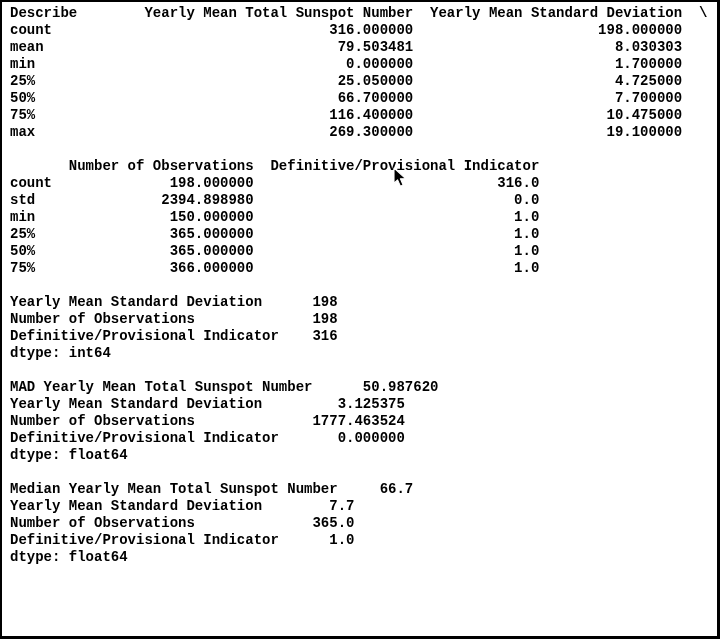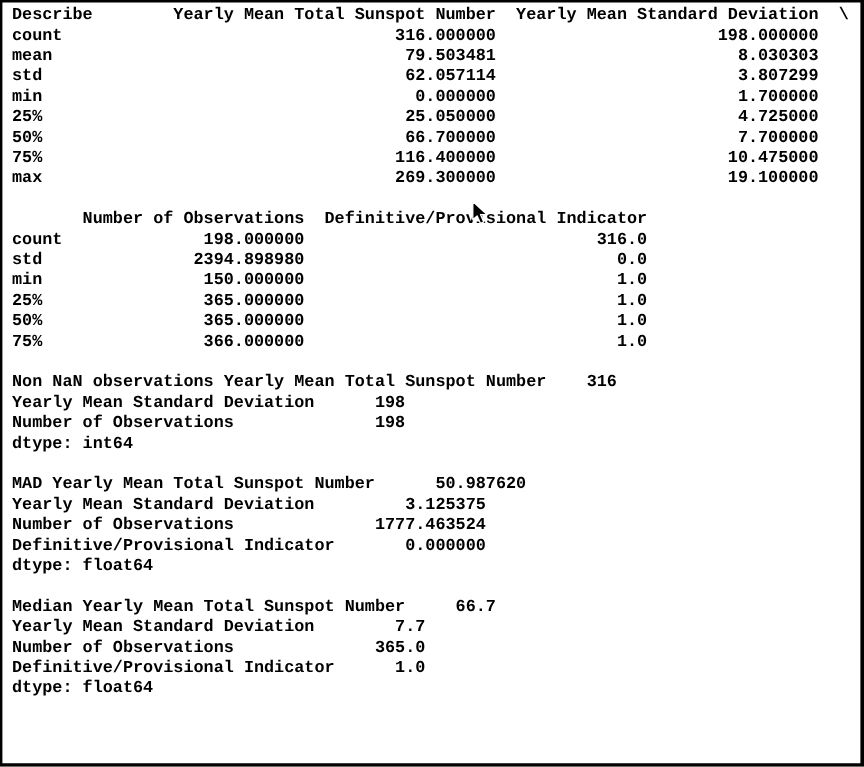--- a/index.html
+++ b/index.html
@@ -49,42 +49,41 @@
 </head>
 <body>
 
 <div class="window">
   <div class="console">
 
     <div class="block">
       <div class="line">Describe        Yearly Mean Total Sunspot Number  Yearly Mean Standard Deviation  \</div>
       <div class="line">count                                 316.000000                      198.000000</div>
       <div class="line">mean                                   79.503481                        8.030303</div>
-      <div class="line">std                                    62.057114                        3.807299</div>
       <div class="line">min                                     0.000000                        1.700000</div>
       <div class="line">25%                                    25.050000                        4.725000</div>
       <div class="line">50%                                    66.700000                        7.700000</div>
       <div class="line">75%                                   116.400000                       10.475000</div>
       <div class="line">max                                   269.300000                       19.100000</div>
     </div>
 
     <div class="block">
       <div class="line">       Number of Observations  Definitive/Provisional Indicator</div>
       <div class="line">count              198.000000                             316.0</div>
       <div class="line">std               2394.898980                               0.0</div>
       <div class="line">min                150.000000                               1.0</div>
       <div class="line">25%                365.000000                               1.0</div>
       <div class="line">50%                365.000000                               1.0</div>
       <div class="line">75%                366.000000                               1.0</div>
     </div>
 
     <div class="block">
-      <div class="line">Non NaN observations Yearly Mean Total Sunspot Number    316</div>
       <div class="line">Yearly Mean Standard Deviation      198</div>
       <div class="line">Number of Observations              198</div>
+      <div class="line">Definitive/Provisional Indicator    316</div>
       <div class="line">dtype: int64</div>
     </div>
 
     <div class="block">
       <div class="line">MAD Yearly Mean Total Sunspot Number      50.987620</div>
       <div class="line">Yearly Mean Standard Deviation         3.125375</div>
       <div class="line">Number of Observations              1777.463524</div>
       <div class="line">Definitive/Provisional Indicator       0.000000</div>
       <div class="line">dtype: float64</div>
     </div>

